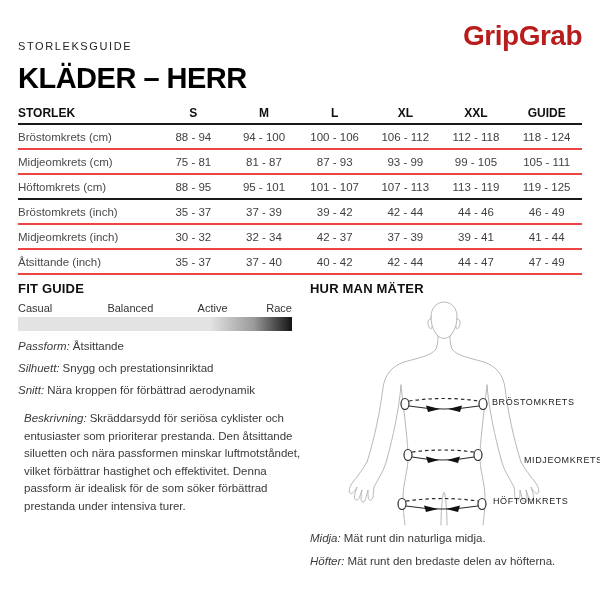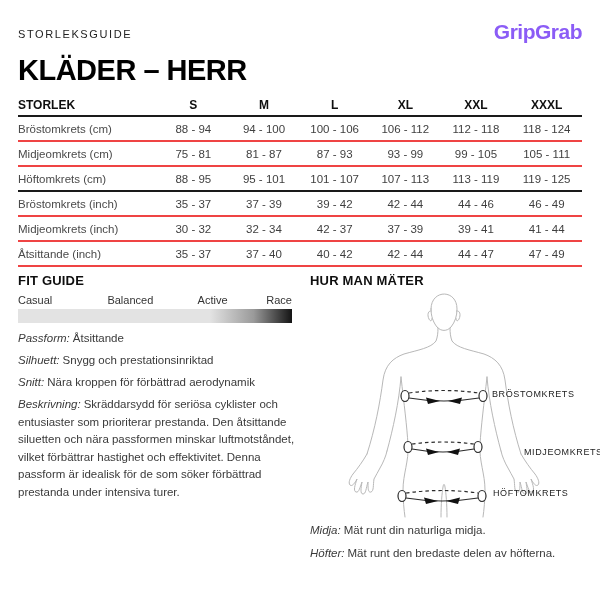--- a/index.html
+++ b/index.html
@@ -1,23 +1,23 @@
 <!DOCTYPE html>
 <html><head>
 <meta charset="utf-8">
 <style>
   html,body { margin:0; padding:0; background:#ffffff; }
   .page {
     position:relative; width:600px; height:600px; background:#ffffff;
     font-family:"Liberation Sans", sans-serif; color:#1a1a1a; overflow:hidden;
   }
   
-  .topbar { display:flex; justify-content:space-between; align-items:center; padding:20px 18px 0 18px; }
+  .topbar { display:flex; justify-content:space-between; align-items:flex-end; padding:20px 18px 0 18px; }
   .eyebrow { font-size:11px; letter-spacing:1.6px; color:#222; padding-top:4px; }
-  .brand { font-size:21px; font-weight:800; letter-spacing:-0.5px; color:#8b5cf6;margin-left:48px; }
+  .brand { font-size:28px; font-weight:800; letter-spacing:-0.5px; color:#b91c1c;margin-left:48px; }
   h1.title { margin:12px 18px 0 18px; font-size:29px; line-height:29px; font-weight:800; letter-spacing:-0.5px; color:#000000; }
   
   table.sizes { margin:10px 18px 0 18px; width:564px; border-collapse:collapse; table-layout:fixed; }
   table.sizes col.c-label { width:140px; }
   table.sizes th { height:20px; font-size:12px; font-weight:bold; color:#0f0f0f; text-align:center; vertical-align:middle; border-bottom:2px solid #1a1a1a; padding:0; }
   table.sizes th.lbl { text-align:left; }
   table.sizes td { height:23px; font-size:11.5px; color:#3f3f3f; text-align:center; vertical-align:middle; border-bottom:2px solid #ef4444; padding:0; }
   table.sizes td.lbl { text-align:left; color:#4a4a4a; }
   table.sizes tr.divider td { border-bottom:2px solid #1a1a1a; }
   
@@ -29,21 +29,21 @@
   .scale-labels span { position:absolute; top:0; white-space:nowrap; }
   .sl-0 { left:0; }
   .sl-1 { left:41%; transform:translateX(-50%); }
   .sl-2 { left:71%; transform:translateX(-50%); }
   .sl-3 { right:0; }
   .scale-bar { position:absolute; left:18px; top:42px; width:274px; height:14px;
     background:linear-gradient(90deg,#e3e3e3 0%,#e3e3e3 70%,#9a9a9a 86%,#141414 100%); }
   .fit-details { position:absolute; left:18px; top:64px; width:280px; }
   .detail { font-size:11.5px; line-height:14px; color:#3a3a3a; margin-bottom:8px; }
   .detail i, .fit-desc i, .note i { color:#3a3a3a; margin-right:3px; }
-  .fit-desc { position:absolute; left:18px; top:129px; width:282px; margin:0; font-size:11.5px; line-height:17.5px; color:#3a3a3a; }
+  .fit-desc { position:absolute; left:18px; top:129px; width:282px; margin:6px; font-size:11.5px; line-height:17.5px; color:#3a3a3a; }
   
   .figure-svg { position:absolute; left:300px; top:17px; width:300px; height:237px; }
   .measure-label { position:absolute; font-size:9px; letter-spacing:0.6px; color:#222; white-space:nowrap; }
   #ml-chest { left:492px; top:122px; }
   #ml-waist { left:492px; top:180px;margin-left:32px; }
   #ml-hip   { left:493px; top:221px; }
   .measure-notes { position:absolute; left:310px; top:256px; width:282px; }
   .note { font-size:11.5px; line-height:14px; color:#3a3a3a; margin-bottom:9px; }
 </style>
 </head>
@@ -69,21 +69,21 @@
         <col>
       </colgroup>
     <thead>
       <tr>
         <th class="lbl">STORLEK</th>
         <th>S</th>
         <th>M</th>
         <th>L</th>
         <th>XL</th>
         <th>XXL</th>
-        <th>XXXL</th>
+        <th>GUIDE</th>
       </tr>
     </thead>
     <tbody>
       <tr>
         <td class="lbl">Bröstomkrets (cm)</td>
         <td>88 - 94</td>
         <td>94 - 100</td>
         <td>100 - 106</td>
         <td>106 - 112</td>
         <td>112 - 118</td>

